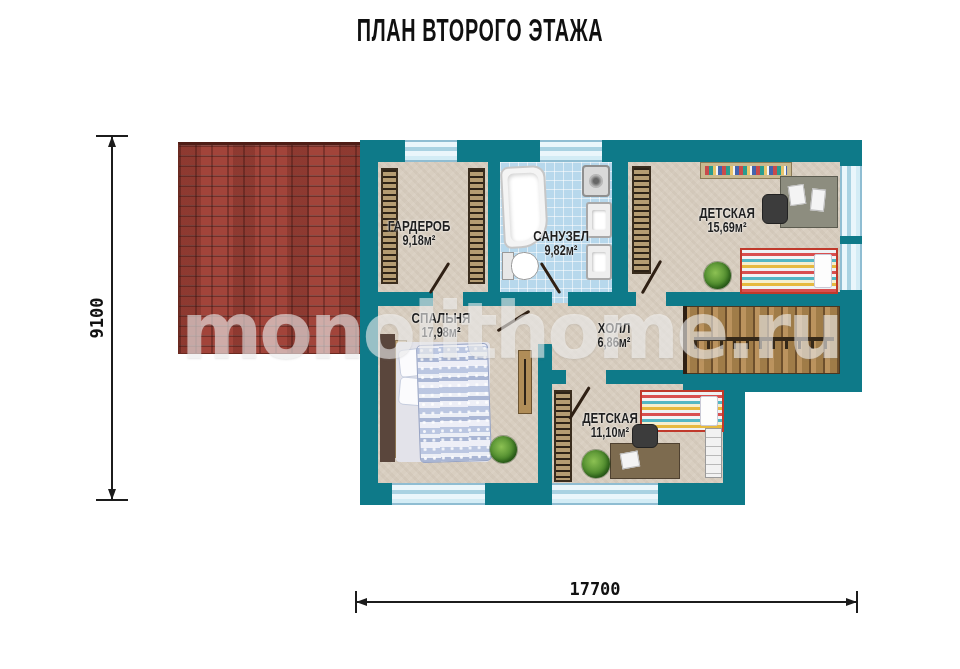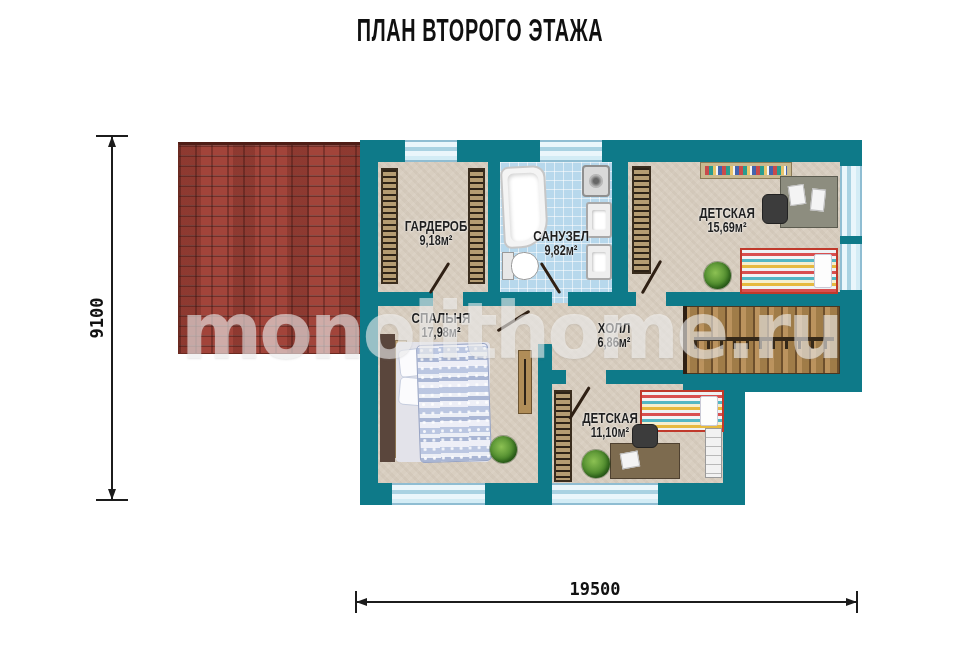--- a/index.html
+++ b/index.html
@@ -223,21 +223,21 @@
   <div class="furn chair" style="left:632px;top:424px;width:26px;height:24px;"></div>
   <div class="furn shelf-white" style="left:705px;top:428px;width:17px;height:50px;"></div>
   <div class="furn plant" style="left:582px;top:450px;width:28px;height:28px;"></div>
 
   <div class="door" style="left:438px;top:260px;height:36px;transform:rotate(32deg);"></div>
   <div class="door" style="left:549px;top:260px;height:36px;transform:rotate(-32deg);"></div>
   <div class="door" style="left:650px;top:258px;height:38px;transform:rotate(30deg);"></div>
   <div class="door" style="left:512px;top:302px;height:38px;transform:rotate(58deg);"></div>
   <div class="door" style="left:578px;top:384px;height:38px;transform:rotate(32deg);"></div>
 
-  <div class="room-label" style="left:436px;top:218px;">
+  <div class="room-label" style="left:419px;top:218px;">
     <span class="cond"><span class="nm">ГАРДЕРОБ</span><span class="ar">9,18м²</span></span>
   </div>
   <div class="room-label" style="left:561px;top:228px;">
     <span class="cond"><span class="nm">САНУЗЕЛ</span><span class="ar">9,82м²</span></span>
   </div>
   <div class="room-label" style="left:727px;top:205px;">
     <span class="cond"><span class="nm">ДЕТСКАЯ</span><span class="ar">15,69м²</span></span>
   </div>
   <div class="room-label" style="left:441px;top:310px;">
     <span class="cond"><span class="nm">СПАЛЬНЯ</span><span class="ar">17,98м²</span></span>
@@ -256,15 +256,15 @@
   <div class="dim" style="left:96px;top:499px;width:32px;height:2px;"></div>
   <div class="arrow up" style="left:108px;top:136px;"></div>
   <div class="arrow down" style="left:108px;top:489px;"></div>
   <div class="dim-label" style="left:62px;top:308px;width:70px;transform:rotate(-90deg);">9100</div>
 
   <div class="dim" style="left:356px;top:601px;width:501px;height:2px;"></div>
   <div class="dim" style="left:355px;top:591px;width:2px;height:22px;"></div>
   <div class="dim" style="left:856px;top:591px;width:2px;height:22px;"></div>
   <div class="arrow left" style="left:356px;top:598px;"></div>
   <div class="arrow right" style="left:846px;top:598px;"></div>
-  <div class="dim-label" style="left:525px;top:579px;width:140px;">19500</div>
+  <div class="dim-label" style="left:525px;top:579px;width:140px;">17700</div>
 
 </div>
 
 </body></html>

